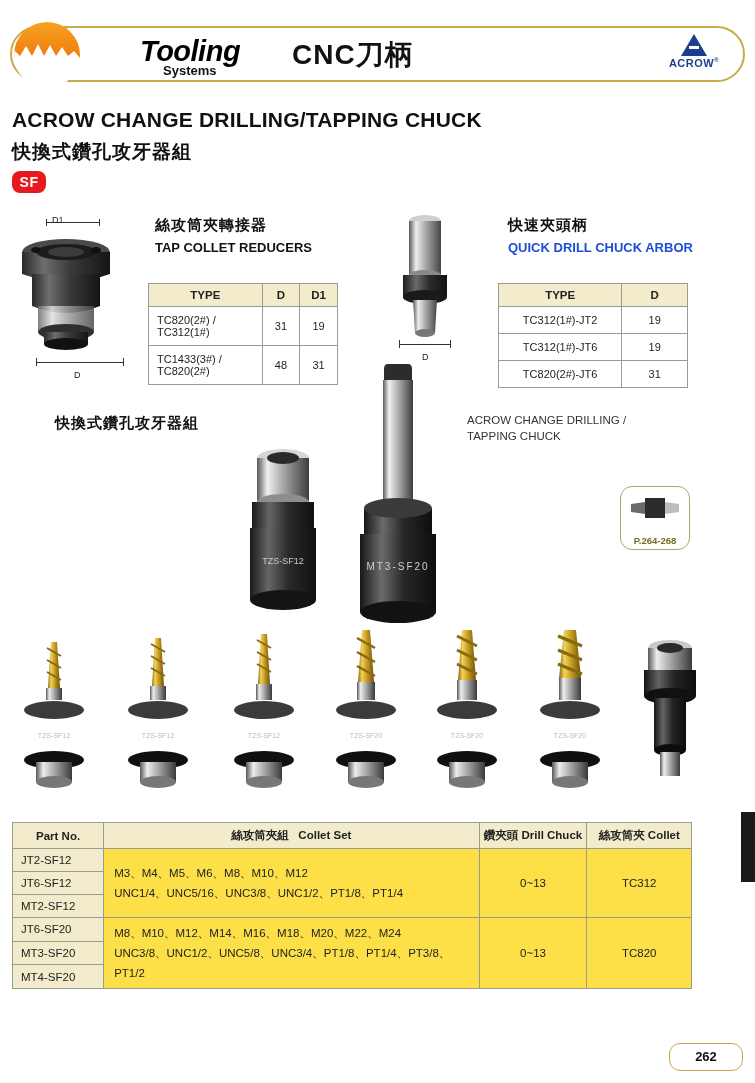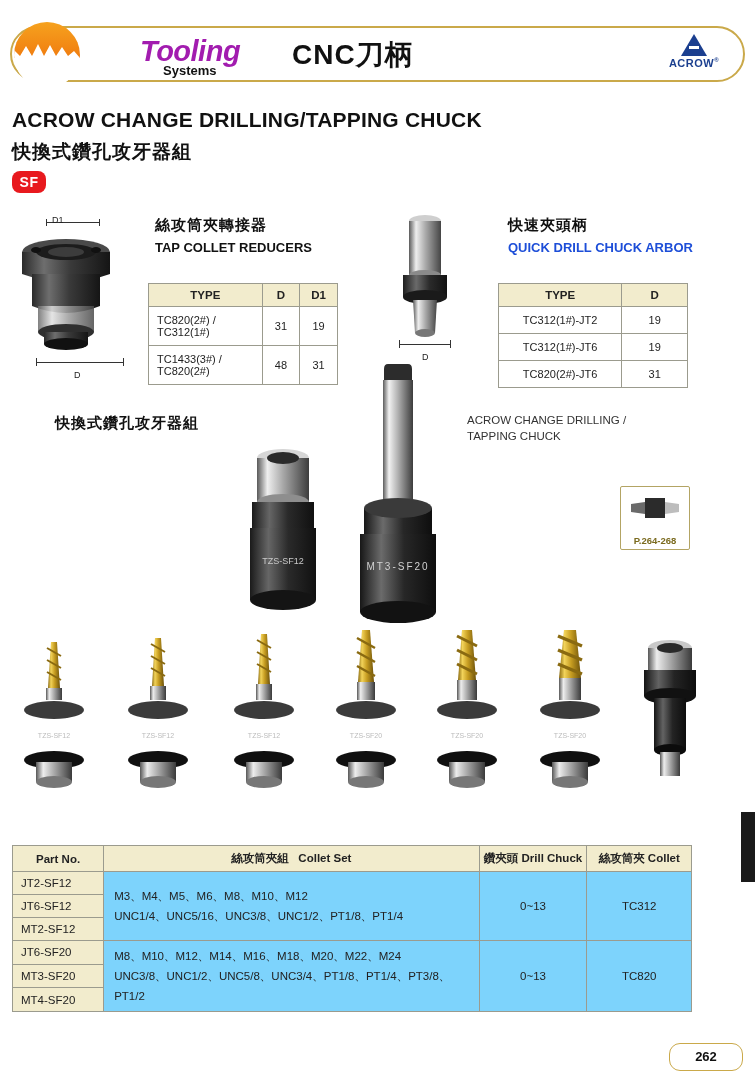--- a/index.html
+++ b/index.html
@@ -49,21 +49,21 @@
     left: 0; bottom: 0;
     width: 66px; height: 26px;
     background: #fff;
   }
   .brand-tooling {
     position: absolute;
     left: 140px; top: 35px;
     font-size: 29px;
     font-weight: bold;
     font-style: italic;
-    color: #a21caf;
+    color: #000000;
     letter-spacing: -0.5px;
     font-family: "Liberation Sans", sans-serif;
   }
   .brand-systems {
     position: absolute;
     left: 163px; top: 63px;
     font-size: 13px;
     font-weight: bold;
     color: #111;
   }
@@ -235,21 +235,21 @@
   .dim-d2-line:after {
     content: ""; position: absolute; left: 0; top: 4px; width: 50px; height: 1px; background: #333;
   }
 
   
   .page-ref {
     position: absolute; left: 620px; top: 486px;
     width: 68px; height: 62px;
     border: 1px solid #b3a464;
     background: #fff;
-    border-radius: 2px;
+    border-radius: 12px;
   }
   .page-ref .pr-img {
     position: absolute; left: 6px; top: 5px;
     width: 56px; height: 32px;
   }
   .page-ref .pr-label {
     position: absolute; left: 0; bottom: 3px;
     width: 68px;
     text-align: center;
     font-size: 9.5px;
@@ -257,36 +257,35 @@
     color: #7a6a1e;
   }
 
   
   table.bottom {
     position: absolute;
     left: 12px; top: 822px;
     width: 680px;
     border-collapse: collapse;
     font-size: 11px;
-    margin-top: 23px;
   }
   table.bottom th {
     background: #f2eccd;
     border: 1px solid #9b9b8e;
     font-weight: bold;
     font-size: 11.5px;
     color: #222;
     padding: 5px 4px;
     text-align: center;
   }
   table.bottom td {
     border: 1px solid #9b9b8e;
     padding: 5px 6px;
     color: #222;
-    background: #7dd3fc;
+    background: #fde047;
     font-size: 11.5px;
     text-align: center;
   }
   table.bottom td.part {
     background: #f2eccd;
     text-align: left;
     padding-left: 8px;
     font-size: 11.5px;
     font-weight: normal;
   }

